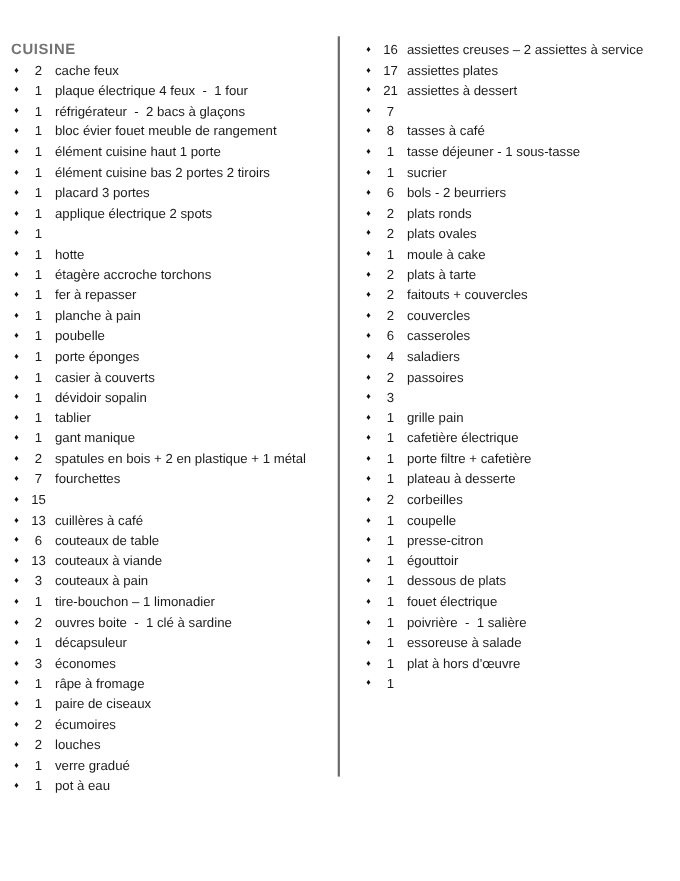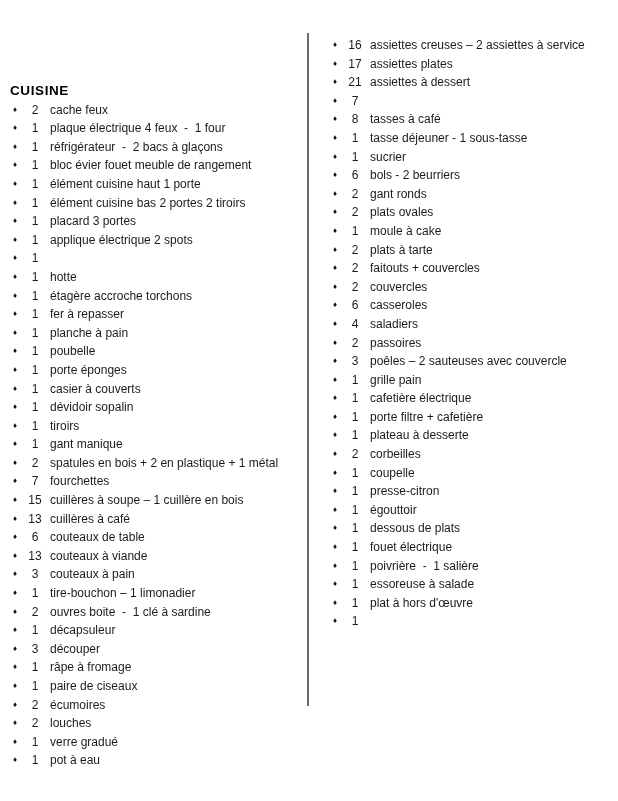--- a/index.html
+++ b/index.html
@@ -55,52 +55,52 @@
     height: 673px;
     background: #6a6a6a;
   }
 </style>
 </head>
 <body style="background: rgb(255, 255, 255); color: rgb(27, 27, 27);">
 
 <div class="page">
 
   <div class="col col-left">
-    <div class="heading" style="color: #000000; margin-top: 46px;">CUISINE</div>
+    <div class="heading" style="color: #737373;">CUISINE</div>
     <div class="list">
         <div class="row"><span class="bullet">♦</span><span class="qty">2</span><span class="label">cache feux</span></div>
         <div class="row"><span class="bullet">♦</span><span class="qty">1</span><span class="label">plaque électrique 4 feux  -  1 four</span></div>
         <div class="row"><span class="bullet">♦</span><span class="qty">1</span><span class="label">réfrigérateur  -  2 bacs à glaçons</span></div>
         <div class="row"><span class="bullet">♦</span><span class="qty">1</span><span class="label">bloc évier fouet meuble de rangement</span></div>
         <div class="row"><span class="bullet">♦</span><span class="qty">1</span><span class="label">élément cuisine haut 1 porte</span></div>
         <div class="row"><span class="bullet">♦</span><span class="qty">1</span><span class="label">élément cuisine bas 2 portes 2 tiroirs</span></div>
         <div class="row"><span class="bullet">♦</span><span class="qty">1</span><span class="label">placard 3 portes</span></div>
         <div class="row"><span class="bullet">♦</span><span class="qty">1</span><span class="label">applique électrique 2 spots</span></div>
         <div class="row"><span class="bullet">♦</span><span class="qty">1</span></div>
         <div class="row"><span class="bullet">♦</span><span class="qty">1</span><span class="label">hotte</span></div>
         <div class="row"><span class="bullet">♦</span><span class="qty">1</span><span class="label">étagère accroche torchons</span></div>
         <div class="row"><span class="bullet">♦</span><span class="qty">1</span><span class="label">fer à repasser</span></div>
         <div class="row"><span class="bullet">♦</span><span class="qty">1</span><span class="label">planche à pain</span></div>
         <div class="row"><span class="bullet">♦</span><span class="qty">1</span><span class="label">poubelle</span></div>
         <div class="row"><span class="bullet">♦</span><span class="qty">1</span><span class="label">porte éponges</span></div>
         <div class="row"><span class="bullet">♦</span><span class="qty">1</span><span class="label">casier à couverts</span></div>
         <div class="row"><span class="bullet">♦</span><span class="qty">1</span><span class="label">dévidoir sopalin</span></div>
-        <div class="row"><span class="bullet">♦</span><span class="qty">1</span><span class="label">tiroirs</span></div>
+        <div class="row"><span class="bullet">♦</span><span class="qty">1</span><span class="label">tablier</span></div>
         <div class="row"><span class="bullet">♦</span><span class="qty">1</span><span class="label">gant manique</span></div>
         <div class="row"><span class="bullet">♦</span><span class="qty">2</span><span class="label">spatules en bois + 2 en plastique + 1 métal</span></div>
         <div class="row"><span class="bullet">♦</span><span class="qty">7</span><span class="label">fourchettes</span></div>
-        <div class="row"><span class="bullet">♦</span><span class="qty">15</span><span class="label">cuillères à soupe – 1 cuillère en bois</span></div>
+        <div class="row"><span class="bullet">♦</span><span class="qty">15</span></div>
         <div class="row"><span class="bullet">♦</span><span class="qty">13</span><span class="label">cuillères à café</span></div>
         <div class="row"><span class="bullet">♦</span><span class="qty">6</span><span class="label">couteaux de table</span></div>
         <div class="row"><span class="bullet">♦</span><span class="qty">13</span><span class="label">couteaux à viande</span></div>
         <div class="row"><span class="bullet">♦</span><span class="qty">3</span><span class="label">couteaux à pain</span></div>
         <div class="row"><span class="bullet">♦</span><span class="qty">1</span><span class="label">tire-bouchon – 1 limonadier</span></div>
         <div class="row"><span class="bullet">♦</span><span class="qty">2</span><span class="label">ouvres boite  -  1 clé à sardine</span></div>
         <div class="row"><span class="bullet">♦</span><span class="qty">1</span><span class="label">décapsuleur</span></div>
-        <div class="row"><span class="bullet">♦</span><span class="qty">3</span><span class="label">découper</span></div>
+        <div class="row"><span class="bullet">♦</span><span class="qty">3</span><span class="label">économes</span></div>
         <div class="row"><span class="bullet">♦</span><span class="qty">1</span><span class="label">râpe à fromage</span></div>
         <div class="row"><span class="bullet">♦</span><span class="qty">1</span><span class="label">paire de ciseaux</span></div>
         <div class="row"><span class="bullet">♦</span><span class="qty">2</span><span class="label">écumoires</span></div>
         <div class="row"><span class="bullet">♦</span><span class="qty">2</span><span class="label">louches</span></div>
         <div class="row"><span class="bullet">♦</span><span class="qty">1</span><span class="label">verre gradué</span></div>
         <div class="row"><span class="bullet">♦</span><span class="qty">1</span><span class="label">pot à eau</span></div>
       </div>
   </div>
 
   <div class="divider" style="background: rgb(106, 106, 106);"></div>
@@ -108,30 +108,30 @@
   <div class="col col-right">
     <div class="list">
         <div class="row"><span class="bullet">♦</span><span class="qty">16</span><span class="label">assiettes creuses – 2 assiettes à service</span></div>
         <div class="row"><span class="bullet">♦</span><span class="qty">17</span><span class="label">assiettes plates</span></div>
         <div class="row"><span class="bullet">♦</span><span class="qty">21</span><span class="label">assiettes à dessert</span></div>
         <div class="row"><span class="bullet">♦</span><span class="qty">7</span></div>
         <div class="row"><span class="bullet">♦</span><span class="qty">8</span><span class="label">tasses à café</span></div>
         <div class="row"><span class="bullet">♦</span><span class="qty">1</span><span class="label">tasse déjeuner - 1 sous-tasse</span></div>
         <div class="row"><span class="bullet">♦</span><span class="qty">1</span><span class="label">sucrier</span></div>
         <div class="row"><span class="bullet">♦</span><span class="qty">6</span><span class="label">bols - 2 beurriers</span></div>
-        <div class="row"><span class="bullet">♦</span><span class="qty">2</span><span class="label">gant ronds</span></div>
+        <div class="row"><span class="bullet">♦</span><span class="qty">2</span><span class="label">plats ronds</span></div>
         <div class="row"><span class="bullet">♦</span><span class="qty">2</span><span class="label">plats ovales</span></div>
         <div class="row"><span class="bullet">♦</span><span class="qty">1</span><span class="label">moule à cake</span></div>
         <div class="row"><span class="bullet">♦</span><span class="qty">2</span><span class="label">plats à tarte</span></div>
         <div class="row"><span class="bullet">♦</span><span class="qty">2</span><span class="label">faitouts + couvercles</span></div>
         <div class="row"><span class="bullet">♦</span><span class="qty">2</span><span class="label">couvercles</span></div>
         <div class="row"><span class="bullet">♦</span><span class="qty">6</span><span class="label">casseroles</span></div>
         <div class="row"><span class="bullet">♦</span><span class="qty">4</span><span class="label">saladiers</span></div>
         <div class="row"><span class="bullet">♦</span><span class="qty">2</span><span class="label">passoires</span></div>
-        <div class="row"><span class="bullet">♦</span><span class="qty">3</span><span class="label">poêles – 2 sauteuses avec couvercle</span></div>
+        <div class="row"><span class="bullet">♦</span><span class="qty">3</span></div>
         <div class="row"><span class="bullet">♦</span><span class="qty">1</span><span class="label">grille pain</span></div>
         <div class="row"><span class="bullet">♦</span><span class="qty">1</span><span class="label">cafetière électrique</span></div>
         <div class="row"><span class="bullet">♦</span><span class="qty">1</span><span class="label">porte filtre + cafetière</span></div>
         <div class="row"><span class="bullet">♦</span><span class="qty">1</span><span class="label">plateau à desserte</span></div>
         <div class="row"><span class="bullet">♦</span><span class="qty">2</span><span class="label">corbeilles</span></div>
         <div class="row"><span class="bullet">♦</span><span class="qty">1</span><span class="label">coupelle</span></div>
         <div class="row"><span class="bullet">♦</span><span class="qty">1</span><span class="label">presse-citron</span></div>
         <div class="row"><span class="bullet">♦</span><span class="qty">1</span><span class="label">égouttoir</span></div>
         <div class="row"><span class="bullet">♦</span><span class="qty">1</span><span class="label">dessous de plats</span></div>
         <div class="row"><span class="bullet">♦</span><span class="qty">1</span><span class="label">fouet électrique</span></div>

